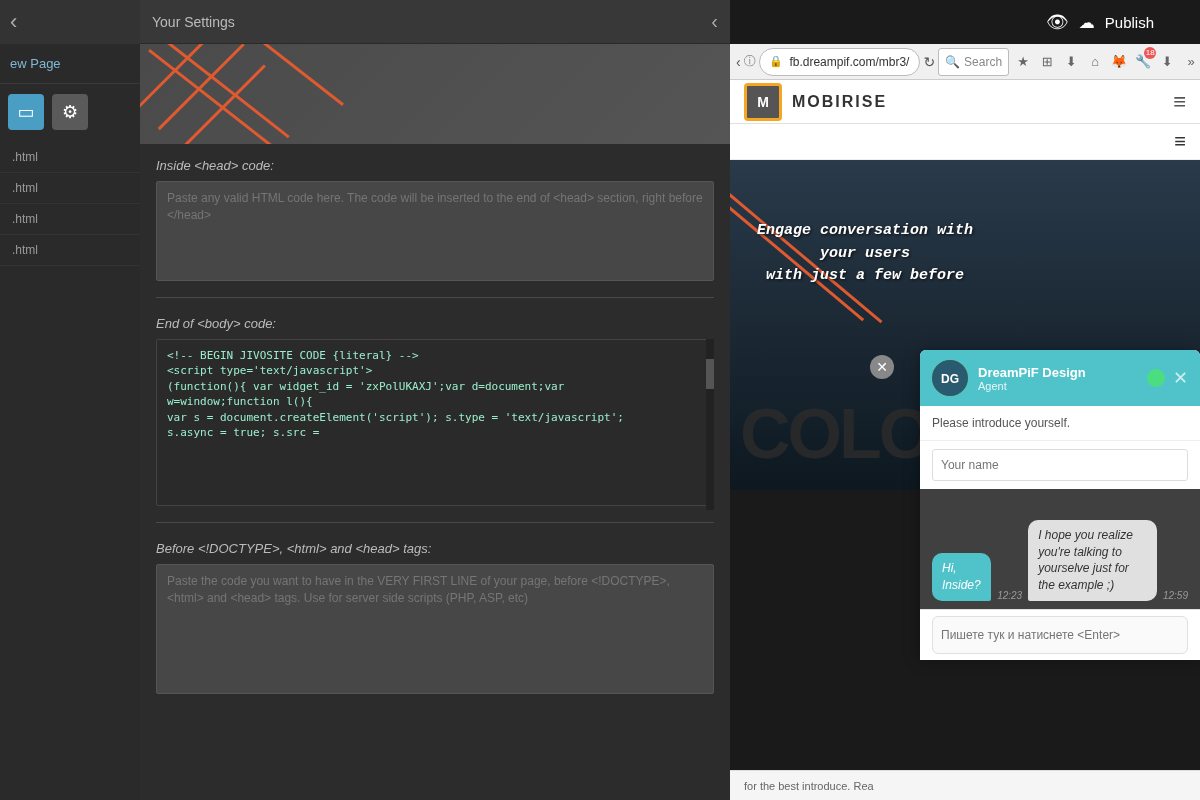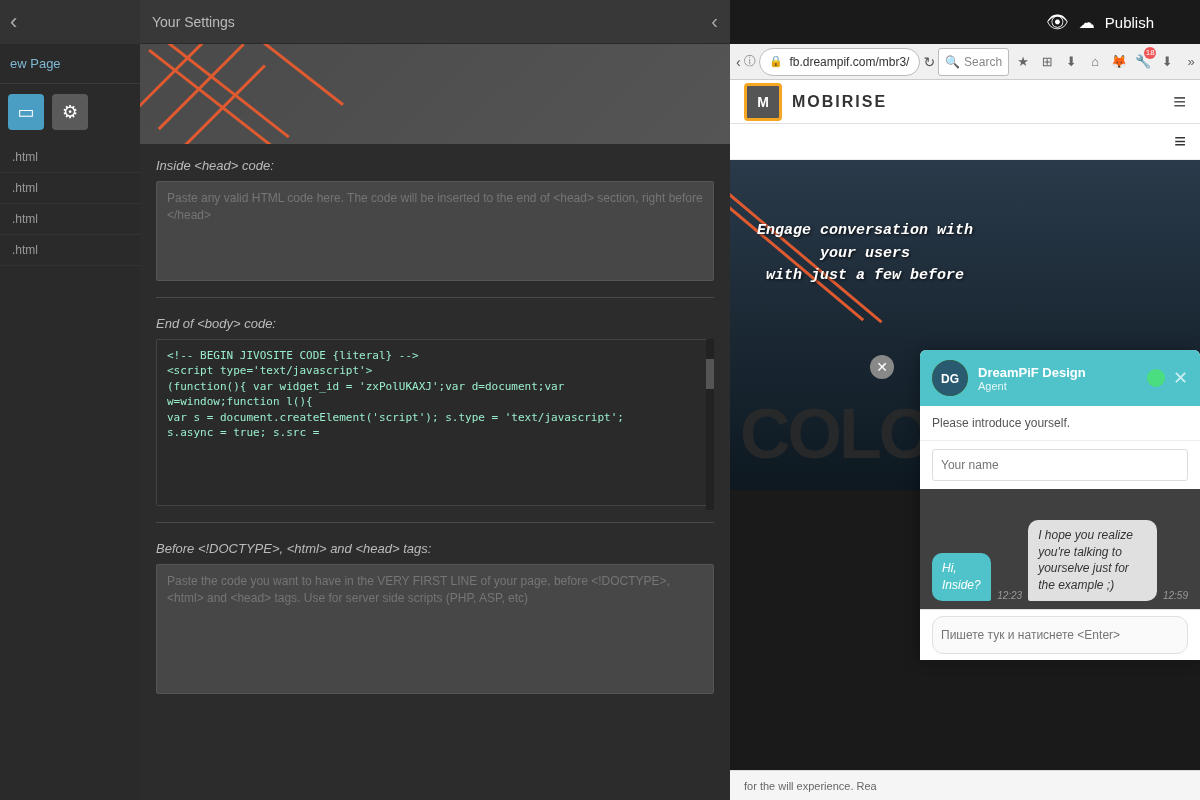--- a/index.html
+++ b/index.html
@@ -348,21 +348,21 @@
     }
     .chat-input-area {
       padding: 6px 12px;
       border-top: 1px solid #e0e0e0;
       background: #fff;
     }
     .chat-type-input {
       width: 100%;
       height: 38px;
       border: 1px solid #e0e0e0;
-      border-radius: 11px;
+      border-radius: 6px;
       padding: 0 8px;
       font-size: 12px;
       color: #aaa;
       background: #fafafa;
     }
 
     
     .modal-close-btn {
       position: absolute;
       top: 355px;
@@ -587,19 +587,19 @@
         <span class="chat-time">12:59</span>
       </div>
     </div>
 
     <div class="chat-input-area">
       <input class="chat-type-input" type="text" placeholder="Пишете тук и натиснете &lt;Enter&gt;" style="">
     </div>
   </div>
 
   <div style="position:absolute;bottom:0;left:0;right:0;height:30px;background:#f5f5f5;display:flex;align-items:center;padding:0 14px;font-size:11px;color:#666;border-top:1px solid #ddd;">
-    <span>for the will experience. Rea</span>
+    <span>for the best introduce. Rea</span>
   </div>
 </div>
 
 <div class="modal-close-btn">
   <span>✕</span>
 </div>
 
 </body></html>

